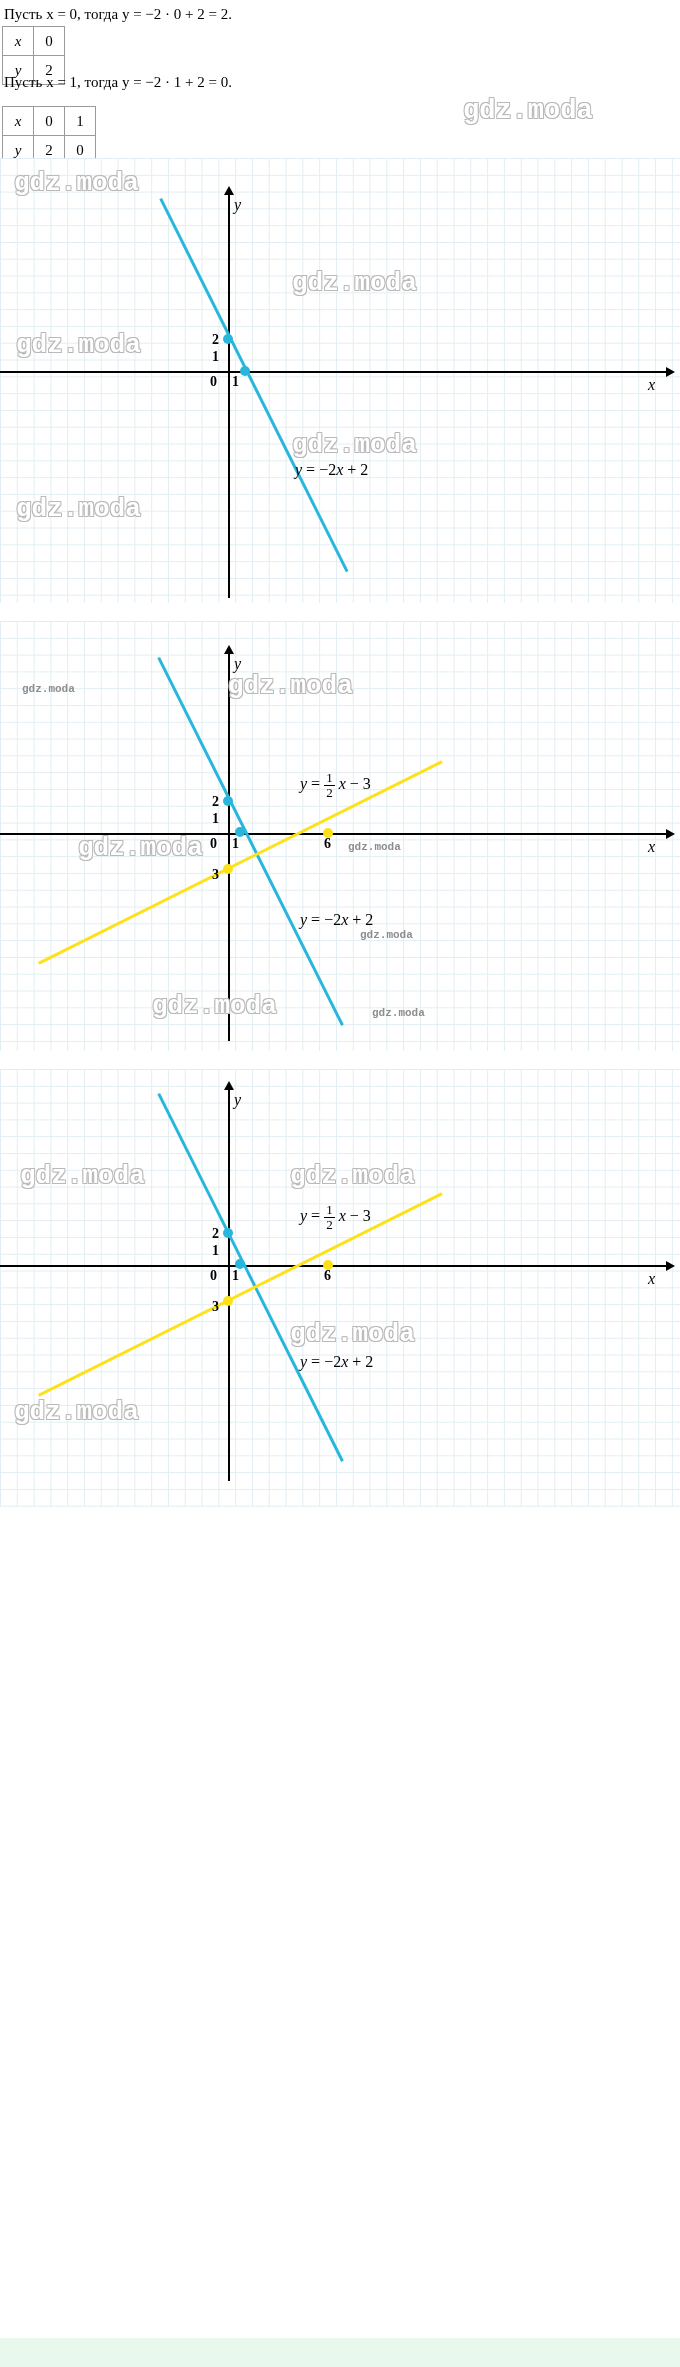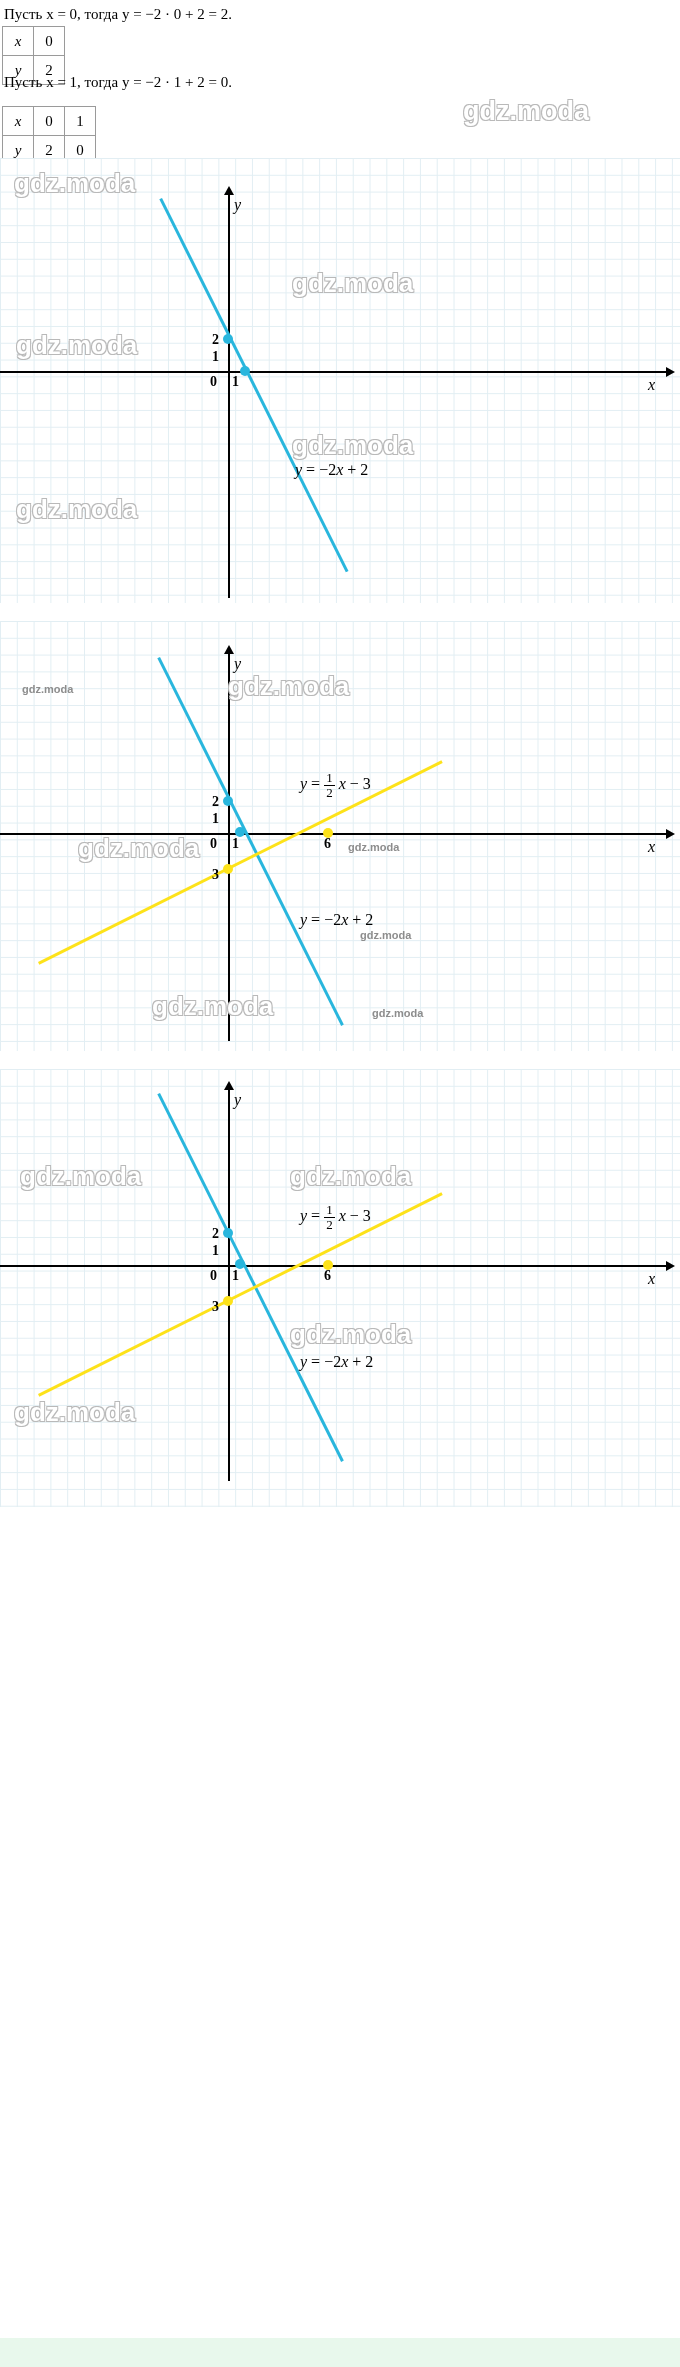--- a/index.html
+++ b/index.html
@@ -11,21 +11,21 @@
   .mi{font-style:italic;}
   .txt{font-style:normal;}
 
   
   .vtab{border-collapse:collapse;}
   .vtab td{border:1px solid #9a9a9a;width:28px;height:26px;text-align:center;
            font-size:15px;font-style:italic;font-family:"Liberation Serif", serif;}
   .vtab td.val{font-style:normal;}
 
   
-  .wm{position:absolute;font-family:Liberation Sans, sans-serif;font-weight:bold;
+  .wm{position:absolute;font-family:Liberation Mono, monospace;font-weight:bold;
       color:#ffffff;text-shadow:
         -1px -1px 0 #b9b9b9, 1px -1px 0 #b9b9b9,
         -1px  1px 0 #b9b9b9, 1px  1px 0 #b9b9b9;
       white-space:nowrap;pointer-events:none;user-select:none;}
   .wm.sm{color:#8d8d8d;text-shadow:none;font-weight:bold;}
 
   
   .graph{position:absolute;left:0;width:680px;
          background-color:#ffffff;
          background-image:

